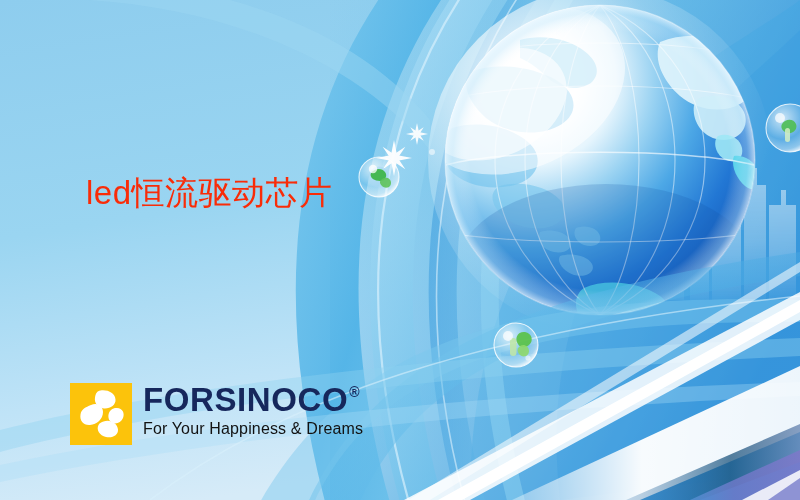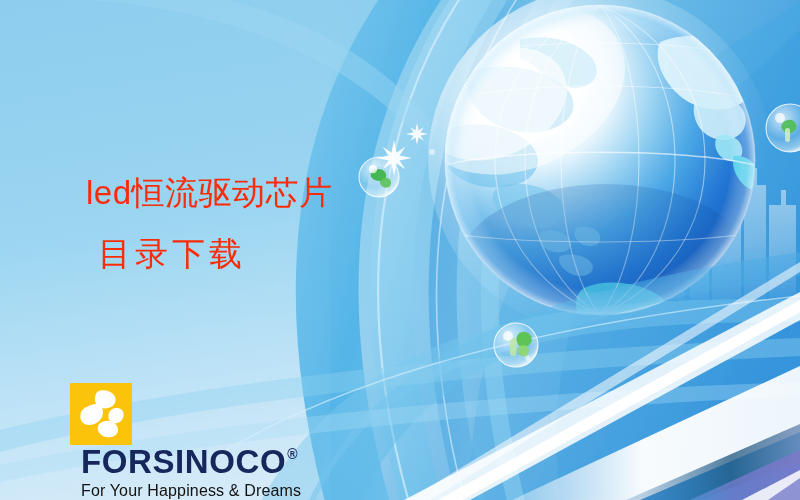--- a/index.html
+++ b/index.html
@@ -50,21 +50,20 @@
   }
 
   
   #logo {
     position: absolute;
     left: 70px;
     top: 383px;
     z-index: 30;
     display: flex;
     align-items: flex-start;
-    flex-direction: column;
   }
   #logo-mark {
     width: 62px;
     height: 62px;
     background: #fcc30b;
     flex: 0 0 auto;
     position: relative;
   }
   #logo-mark svg { display: block; }
   #logo-text {
@@ -368,21 +367,20 @@
         <path d="M782,124 C786,118 794,119 796,124 C798,129 793,134 788,133 C783,132 780,128 782,124 Z" fill="#4fbe52" opacity="0.9"></path>
         <rect x="785" y="128" width="5" height="14" rx="2.5" fill="#d4eec4" opacity="0.85"></rect>
         <circle cx="780" cy="118" r="5" fill="#ffffff" opacity="0.7"></circle>
       </g>
 
       <circle cx="432" cy="152" r="3" fill="#ffffff" opacity="0.55"></circle>
     </g>
   </svg>
 
   <div class="headline">led恒流驱动芯片</div>
-  <div class="headline-line2">目录下载</div>
 
   <div id="logo">
     <div id="logo-mark">
       <svg width="62" height="62" viewBox="0 0 62 62" aria-hidden="true">
 
         <path d="M30.5,7.5 C38,6.5 45,10 45.5,16.5 C46,22 40,26 34,25.5 C28,25 24,20 25,14.5 C25.7,10.4 27,8 30.5,7.5 Z" fill="#ffffff"></path>
         <path d="M21,22 C27,19 33,22.5 33,29 C33,36 27,41.5 20,42 C13.5,42.5 9.5,38 10.5,31.5 C11.4,26 15.5,24.3 21,22 Z" fill="#ffffff"></path>
         <path d="M47,25 C52.5,25.5 55,30 53,35 C51,40 45,42 41,39 C37.5,36.3 37.5,30 41,27 C43,25.3 45,24.8 47,25 Z" fill="#ffffff"></path>
         <path d="M33.5,38.5 C40,36 47.5,40 48,46.5 C48.4,52 42.5,55.5 36,54 C29.5,52.5 26,46.5 28.5,42 C29.8,39.8 31.5,39.2 33.5,38.5 Z" fill="#ffffff"></path>
       </svg>

